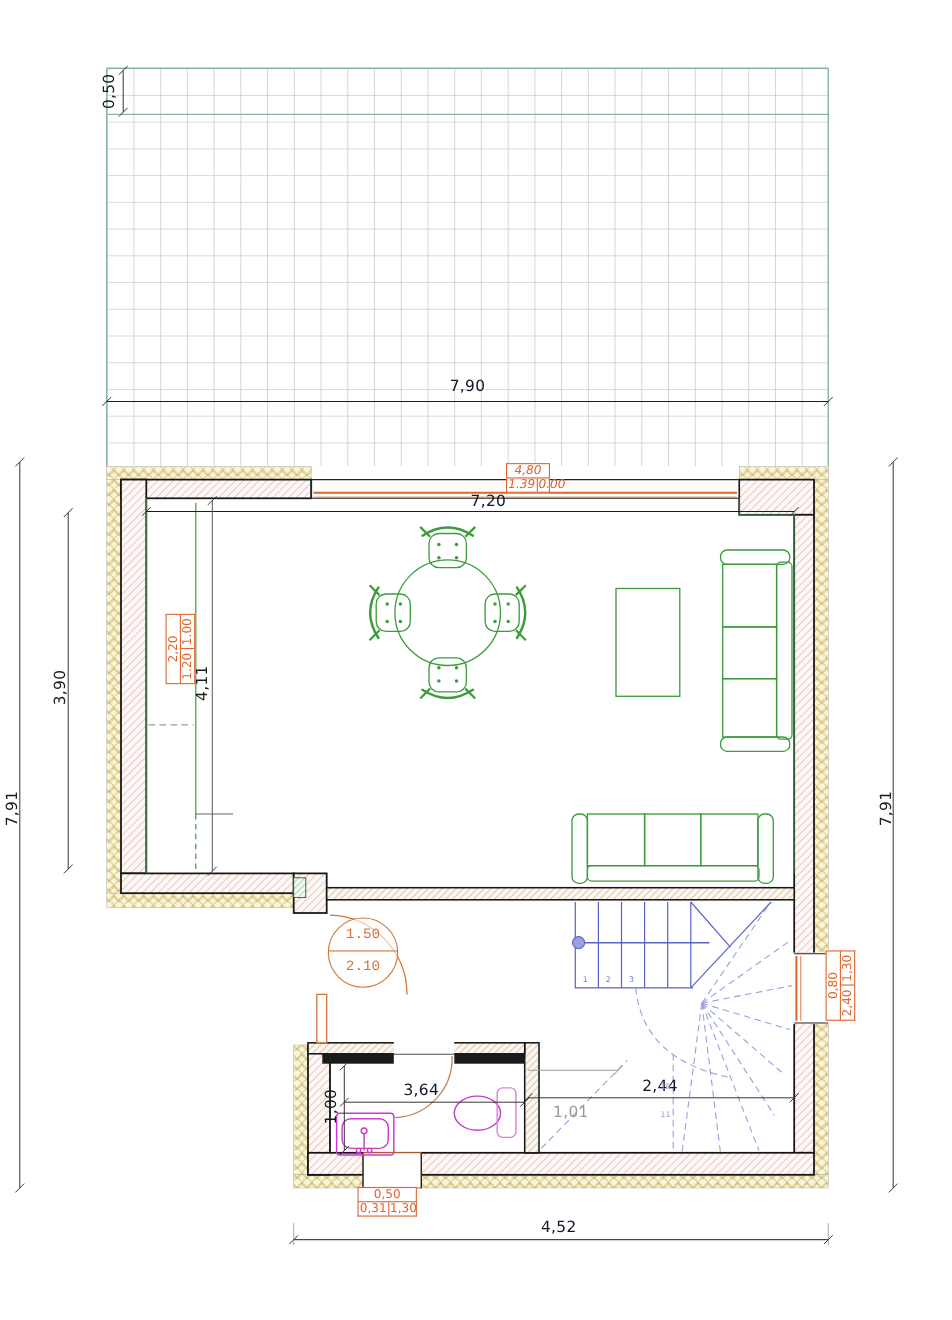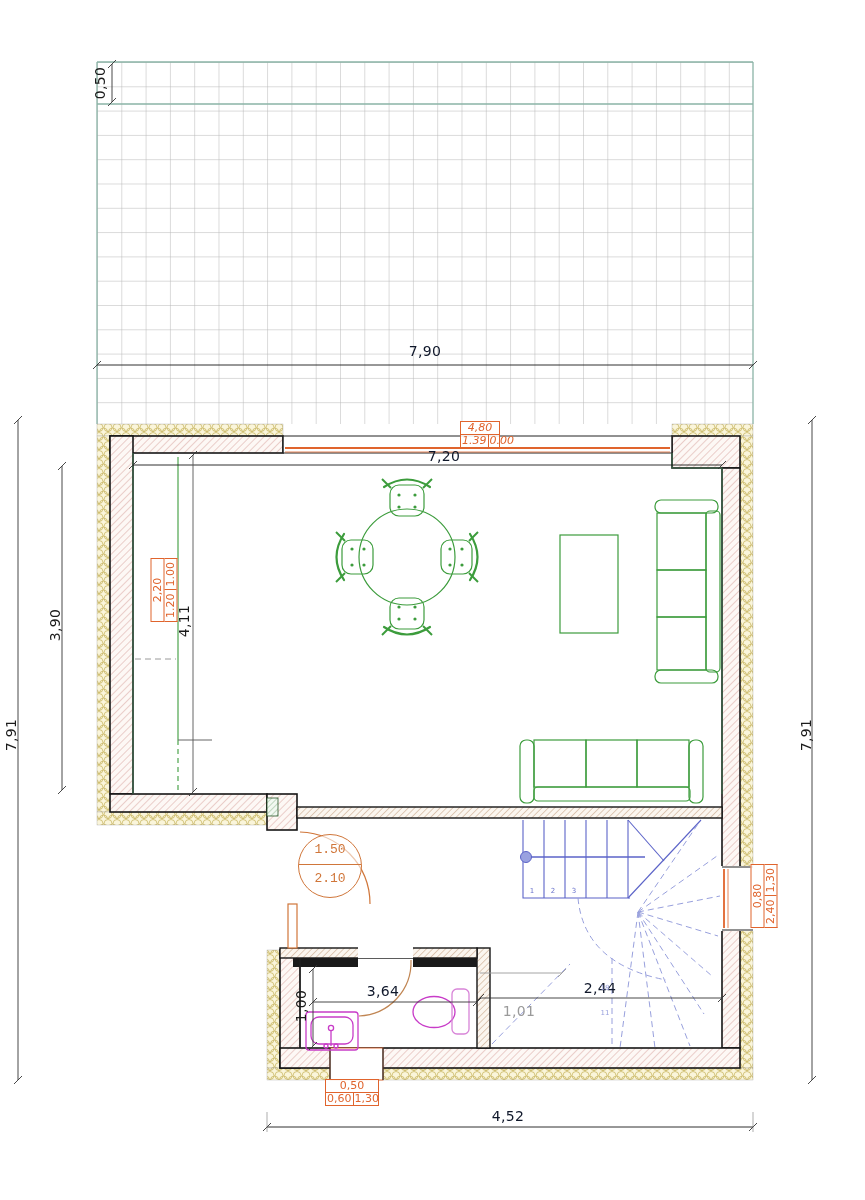--- a/index.html
+++ b/index.html
@@ -327,21 +327,21 @@
 <div class="winbox rotbox" style="left:764px;top:896px;width:64px;">
   <div class="wb-row">0,80</div>
   <div class="wb-row wb-split">
     <span>2,40</span>
     <span>1,30</span>
   </div>
 </div>
 <div class="winbox" style="left:325px;top:1079px;width:54px;">
   <div class="wb-row">0,50</div>
   <div class="wb-row wb-split">
-    <span>0,60</span>
+    <span>0,31</span>
     <span>1,30</span>
   </div>
 </div>
 
 <div class="door-circle" style="left:330px;top:866px;">
   <div class="dc-top">1.50</div>
   <div class="dc-bot">2.10</div>
 </div>
 
 <div class="stairnum" style="left:532px;top:891px;">1</div>

